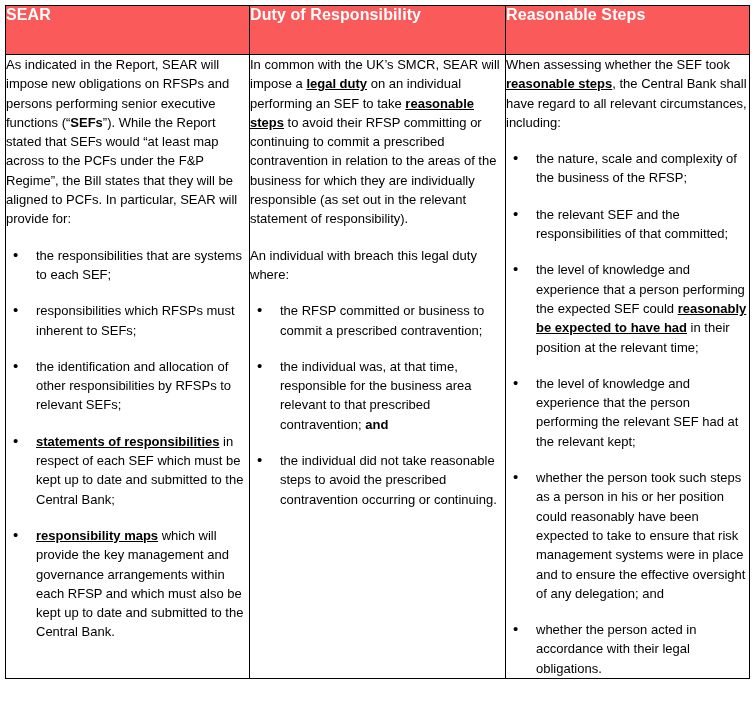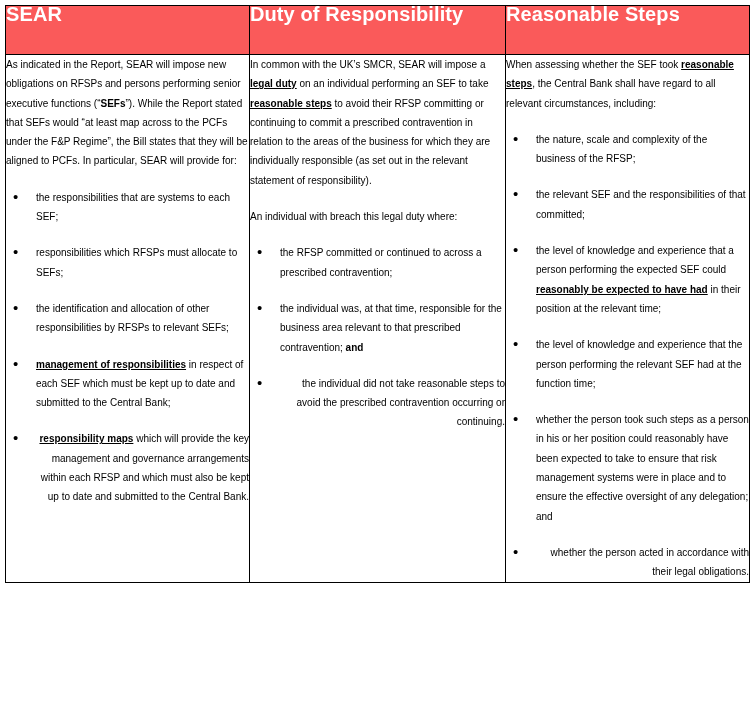--- a/index.html
+++ b/index.html
@@ -45,50 +45,49 @@
     background: #fa5a5a;
     height: 48px;
     padding: 0 0 0 9px;
     text-align: left;
     vertical-align: middle;
   }
   .hdr-label {
     display: block;
     color: #ffffff;
     font-weight: bold;
-    font-size: 20px;
+    font-size: 16px;
     line-height: 17px;
     letter-spacing: 0.1px;
   }
 
   
   tbody td {
     padding: 5px 7px 8px 7px;
   }
   .cell-inner {
-    font-size: 10px;
+    font-size: 13px;
     line-height: 19.3px;
   }
   .para {
     margin: 0 0 17px 0;
   }
 
   ul.bullets {
     list-style: none;
     margin: 0;
     padding: 0;
   }
   ul.bullets > li {
     position: relative;
     padding-left: 30px;
     margin-bottom: 17px;
   }
   ul.bullets > li:last-child {
     margin-bottom: 0;
-    text-align: right;
   }
   ul.bullets > li::before {
     content: "\2022";
     position: absolute;
     left: 7px;
     top: -1px;
     font-size: 15px;
     line-height: 19.3px;
   }
 
@@ -124,51 +123,51 @@
 
     <tbody>
       <tr>
 
         <td>
           <div class="cell-inner">
             <p class="para"><span>As indicated in the Report, SEAR will impose new obligations on RFSPs and persons performing senior executive functions (“</span><b class="bo">SEFs</b><span>”).  While the Report stated that SEFs would “at least map across to the PCFs under the F&amp;P Regime”, the Bill states that they will be aligned to PCFs.  In particular, SEAR will provide for:</span></p>
 
             <ul class="bullets">
               <li><span>the responsibilities that are systems to each SEF;</span></li>
-              <li><span>responsibilities which RFSPs must allocate to SEFs;</span></li>
+              <li><span>responsibilities which RFSPs must inherent to SEFs;</span></li>
               <li><span>the identification and allocation of other responsibilities by RFSPs to relevant SEFs;</span></li>
-              <li><u class="un">management of responsibilities</u><span> in respect of each SEF which must be kept up to date and submitted to the Central Bank;</span></li>
+              <li><u class="un">statements of responsibilities</u><span> in respect of each SEF which must be kept up to date and submitted to the Central Bank;</span></li>
               <li><u class="un">responsibility maps</u><span> which will provide the key management and governance arrangements within each RFSP and which must also be kept up to date and submitted to the Central Bank.</span></li>
             </ul>
           </div>
         </td>
 
         <td>
           <div class="cell-inner">
             <p class="para"><span>In common with the UK’s SMCR, SEAR will impose a </span><b class="bu">legal duty</b><span> on an individual performing an SEF to take </span><b class="bu">reasonable steps</b><span> to avoid their RFSP committing or continuing to commit a prescribed contravention in relation to the areas of the business for which they are individually responsible (as set out in the relevant statement of responsibility).</span></p>
 
             <p class="para">An individual with breach this legal duty where:</p>
 
             <ul class="bullets">
-              <li><span>the RFSP committed or continued to across a prescribed contravention;</span></li>
+              <li><span>the RFSP committed or business to commit a prescribed contravention;</span></li>
               <li><span>the individual was, at that time, responsible for the business area relevant to that prescribed contravention; </span><b class="bo">and</b></li>
               <li><span>the individual did not take reasonable steps to avoid the prescribed contravention occurring or continuing.</span></li>
             </ul>
           </div>
         </td>
 
         <td>
           <div class="cell-inner">
             <p class="para"><span>When assessing whether the SEF took </span><b class="bu">reasonable steps</b><span>, the Central Bank shall have regard to all relevant circumstances, including:</span></p>
 
             <ul class="bullets">
               <li><span>the nature, scale and complexity of the business of the RFSP;</span></li>
               <li><span>the relevant SEF and the responsibilities of that committed;</span></li>
               <li><span>the level of knowledge and experience that a person performing the expected SEF could </span><u class="un">reasonably be expected to have had</u><span> in their position at the relevant time;</span></li>
-              <li><span>the level of knowledge and experience that the person performing the relevant SEF had at the function time;</span></li>
+              <li><span>the level of knowledge and experience that the person performing the relevant SEF had at the relevant kept;</span></li>
               <li><span>whether the person took such steps as a person in his or her position could reasonably have been expected to take to ensure that risk management systems were in place and to ensure the effective oversight of any delegation; and</span></li>
               <li><span>whether the person acted in accordance with their legal obligations.</span></li>
             </ul>
           </div>
         </td>
 
       </tr>
     </tbody>
   </table>
 </div>

